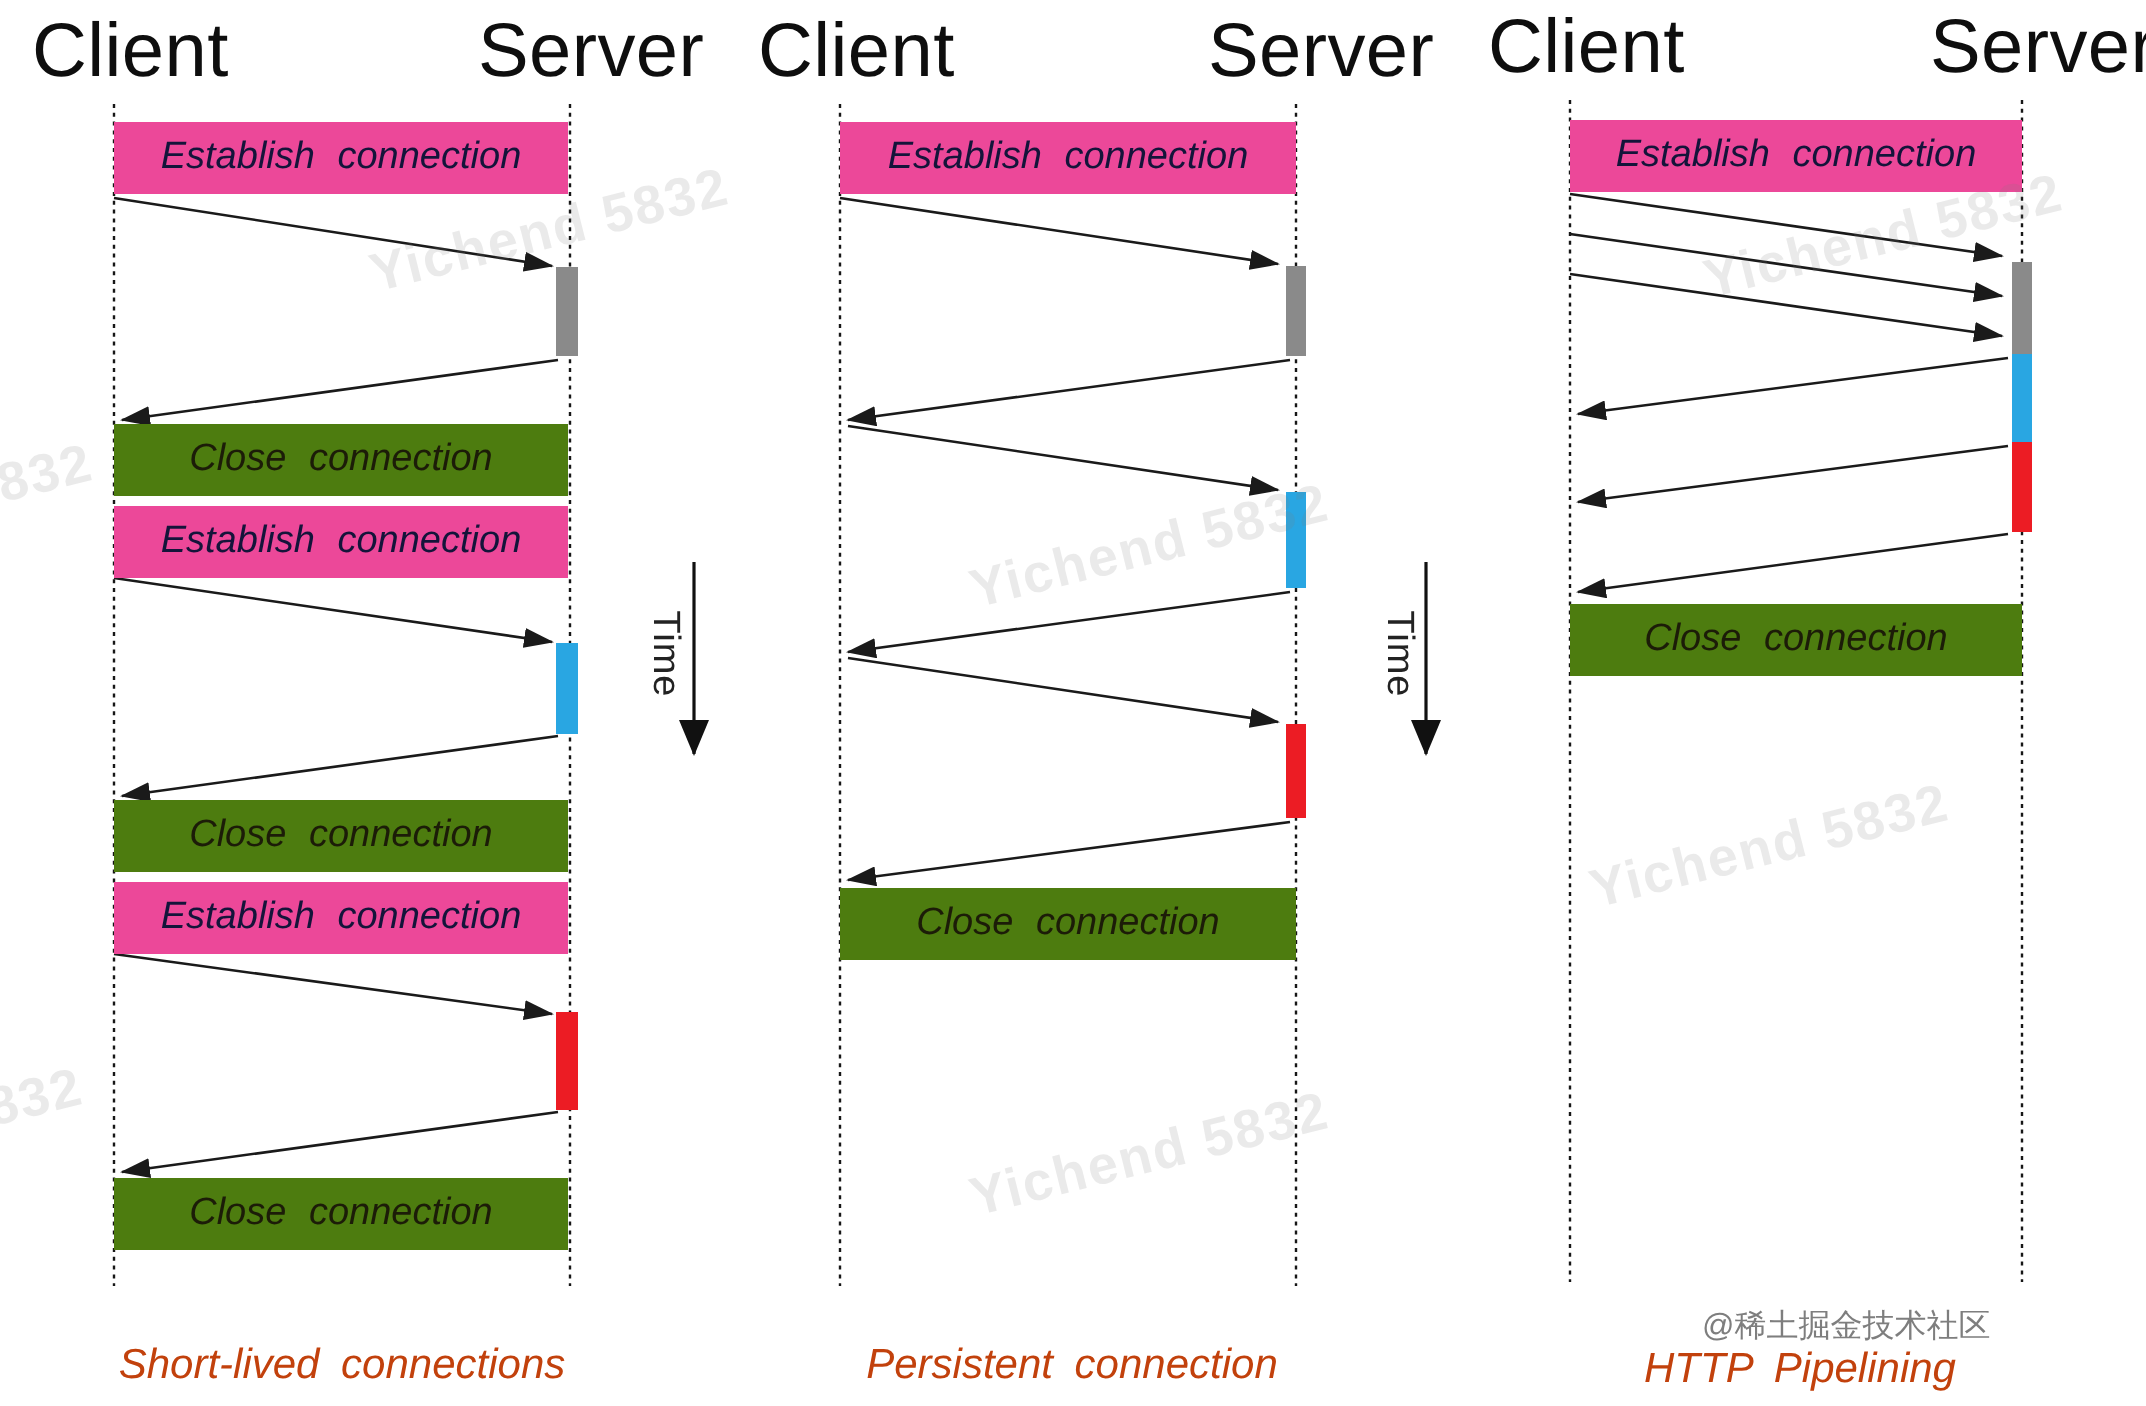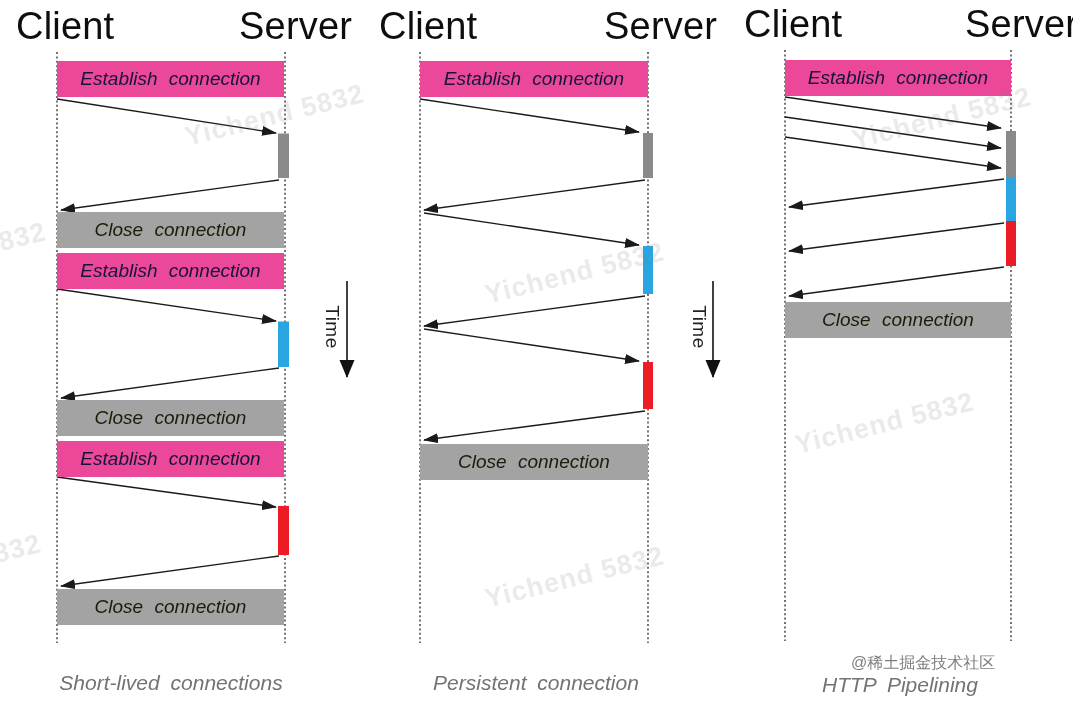--- a/index.html
+++ b/index.html
@@ -10,24 +10,24 @@
   svg{position:absolute;left:0;top:0;}
   .hdr{
     position:absolute;font-size:38px;color:#0e0e0e;letter-spacing:0.2px;
     white-space:nowrap;z-index:3;
   }
   .band{
     position:absolute;display:flex;align-items:center;justify-content:center;
     font-style:italic;font-size:19px;word-spacing:6px;white-space:nowrap;z-index:1;
   }
   .band.establish{background:#ec4899;color:#14143a;}
-  .band.close{background:#a3a3a3;color:#1c1c08;}
+  .band.close{background:#4d7c0f;color:#1c1c08;}
   .caption{
     position:absolute;width:300px;text-align:center;font-style:italic;
-    font-size:21px;color:#737373;word-spacing:5px;white-space:nowrap;z-index:3;
+    font-size:21px;color:#c2410c;word-spacing:5px;white-space:nowrap;z-index:3;
   }
   .time-label{
     position:absolute;font-size:19px;color:#222222;white-space:nowrap;
     transform:translate(-50%,-50%) rotate(90deg);z-index:3;letter-spacing:0.5px;
   }
   .wm{
     position:absolute;font-size:27px;font-weight:600;letter-spacing:1px;
     color:rgba(125,125,125,0.16);transform:rotate(-14deg);white-space:nowrap;z-index:4;
   }
   .stamp{

